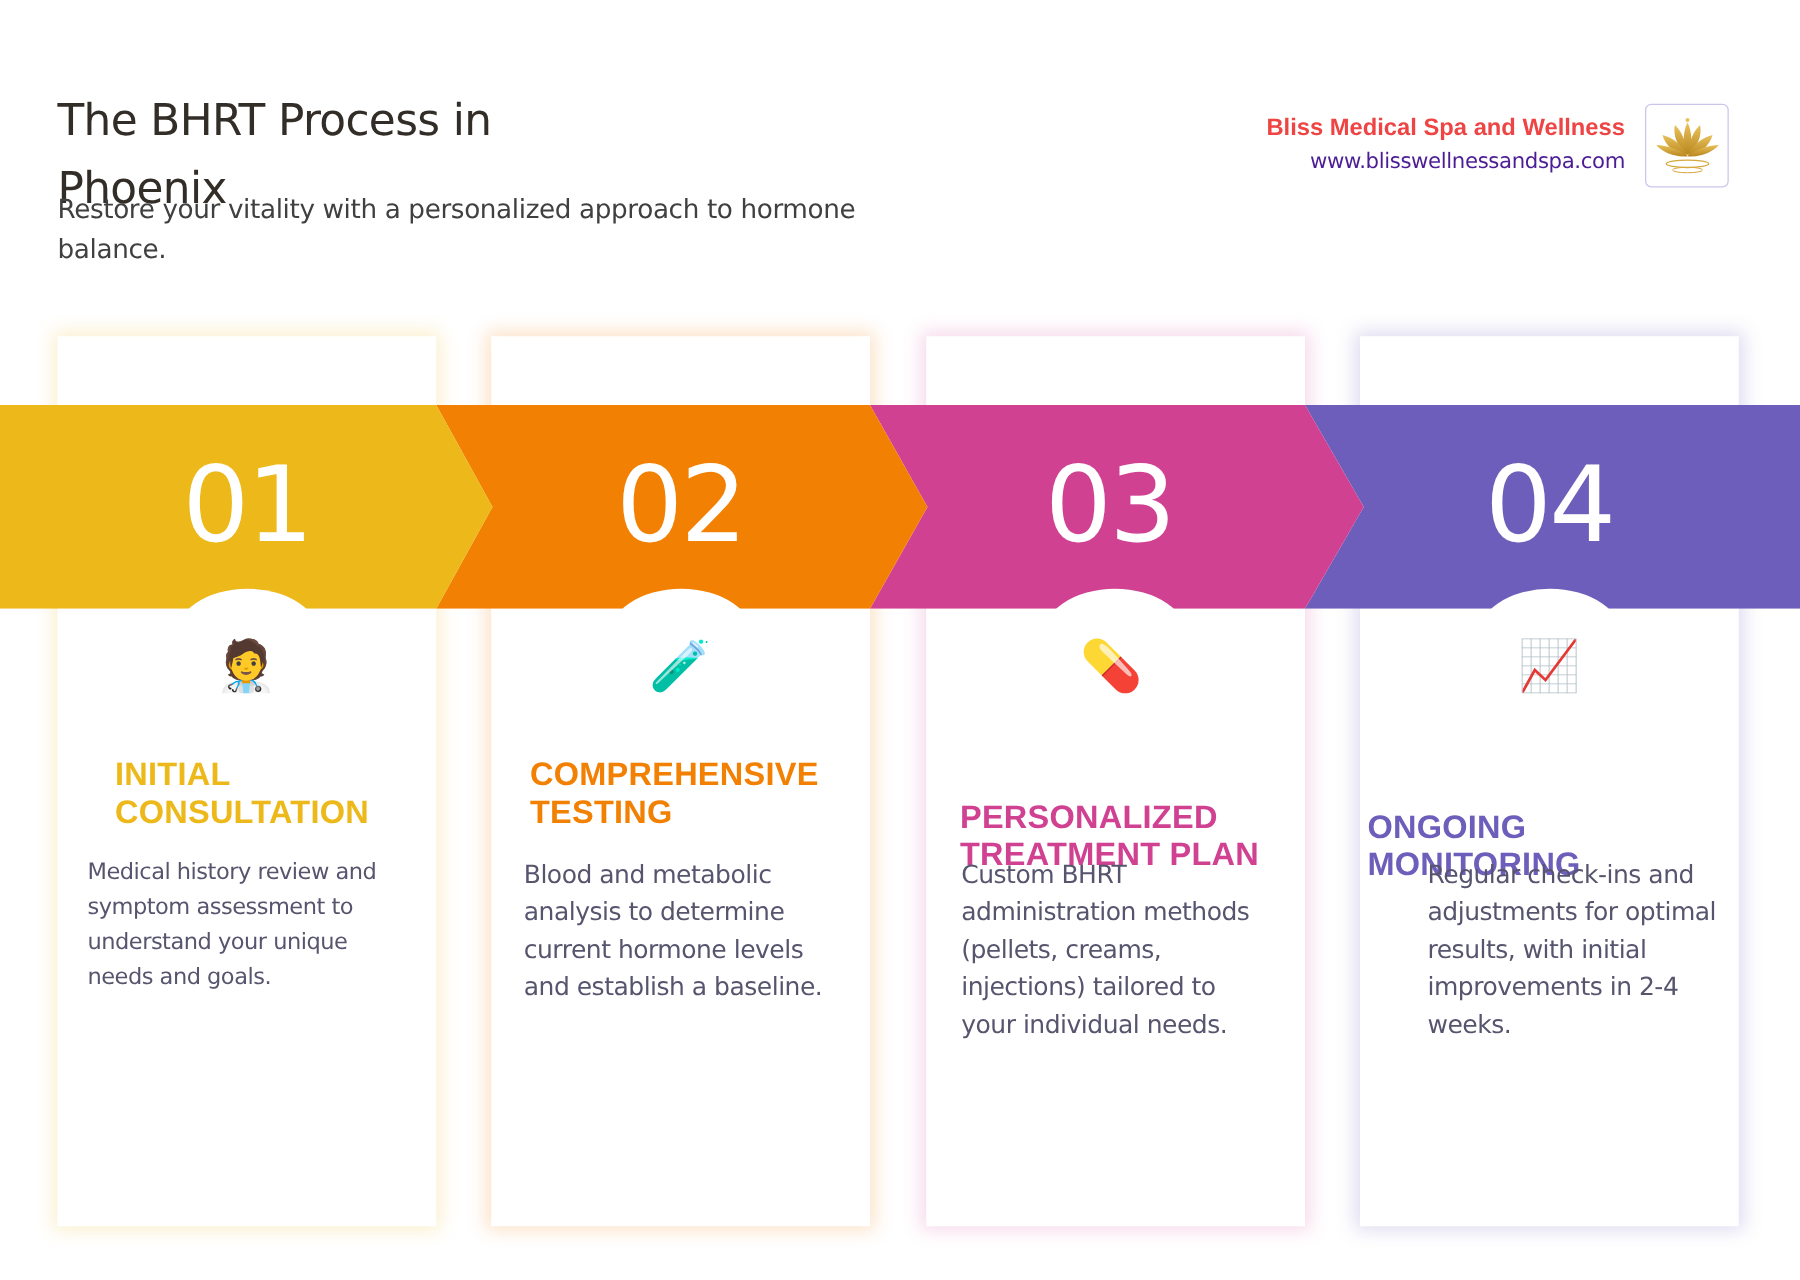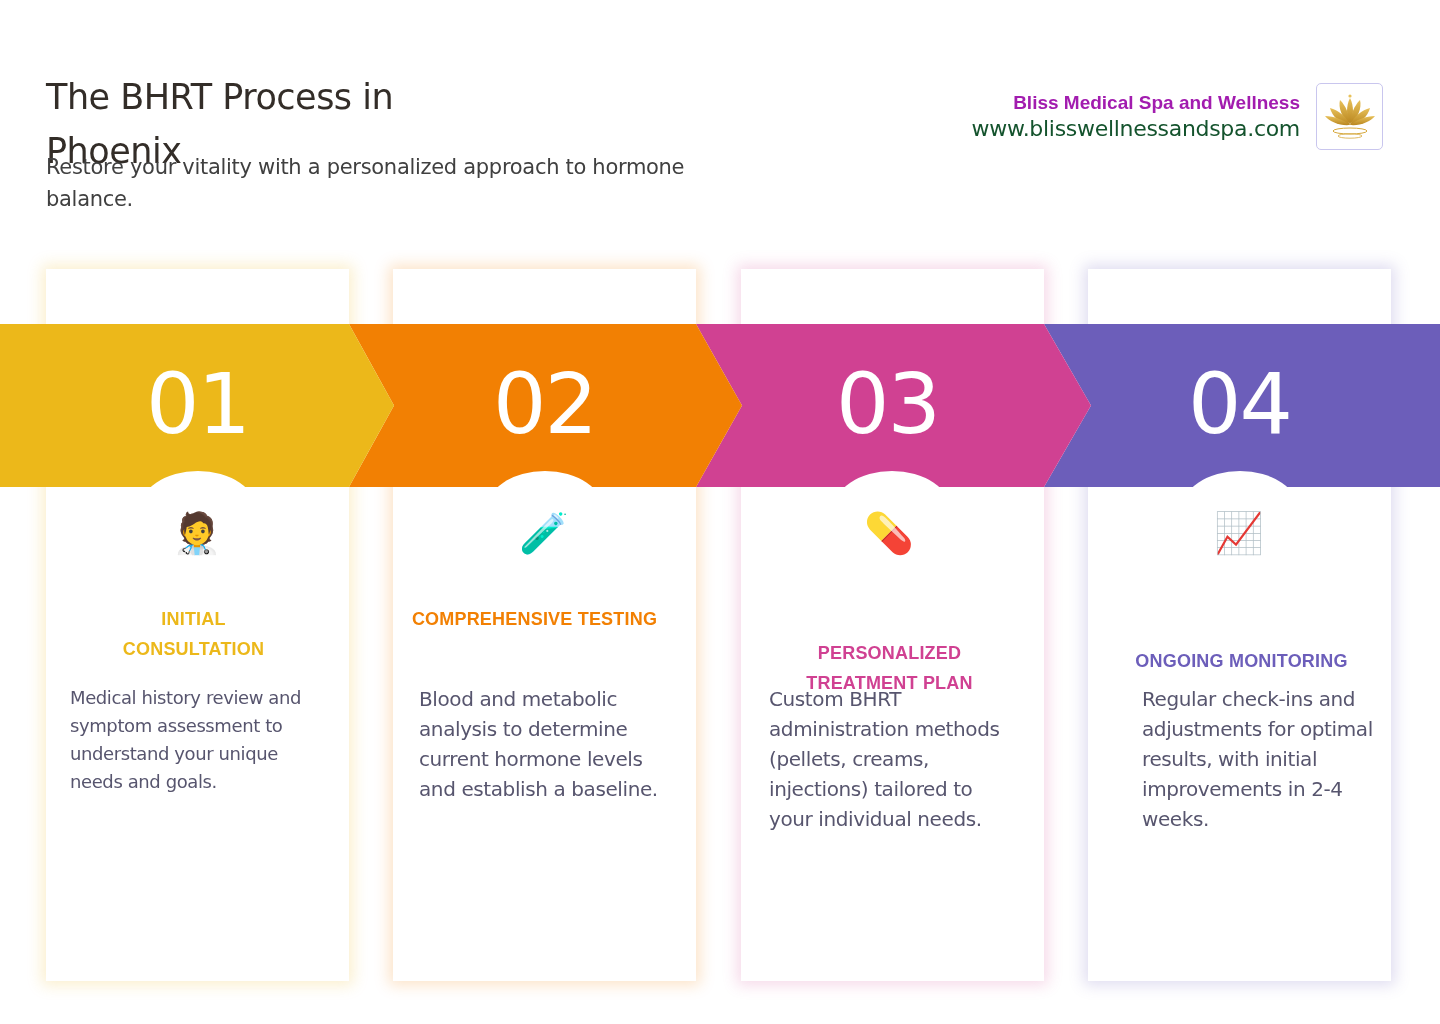--- a/index.html
+++ b/index.html
@@ -11,22 +11,22 @@
     font-size: 35px; line-height: 54px; font-weight: 400; color: #332d28;
     font-family: "DejaVu Sans", sans-serif; letter-spacing: -0.5px; margin-top: 34px;
   }
   .header-subtitle {
     position: absolute; left: 46px; top: 151px; width: 660px;
     font-size: 21px; line-height: 32px; color: #404040;
     font-family: "DejaVu Sans", sans-serif; letter-spacing: -0.3px;
   }
 
   .brand { position: absolute; right: 140px; top: 90px; text-align: right; }
-  .brand-name { font-size: 19px; font-weight: 700; color: #a21caf; line-height: 26px; font-family: "Liberation Sans", sans-serif; text-align: right; }
-  .brand-url { font-size: 22px; color: #14532d; line-height: 26px; font-family: "DejaVu Sans", sans-serif; letter-spacing: -0.3px; }
+  .brand-name { font-size: 19px; font-weight: 700; color: #ef4444; line-height: 26px; font-family: "Liberation Sans", sans-serif; text-align: right; }
+  .brand-url { font-size: 17px; color: #4c1d95; line-height: 26px; font-family: "DejaVu Sans", sans-serif; letter-spacing: -0.3px; }
   .brand-logo {
     position: absolute; left: 1316px; top: 83px; width: 67px; height: 67px;
     border: 1px solid #c9c6ee; border-radius: 5px; background: #ffffff;
     display: flex; align-items: center; justify-content: center;
   }
 
   .card {
     position: absolute; top: 269px; width: 303px; height: 712px; background: #ffffff;
   }
   .card-1 { left: 46px;  box-shadow: 0 0 14px 4px rgba(236,184,26,0.22); }
@@ -47,22 +47,22 @@
     position: absolute; top: 471px; width: 118px; height: 60px;
     background: #ffffff; border-radius: 59px 59px 0 0 / 40px 40px 0 0;
   }
 
   .step-icon {
     position: absolute; top: 506px; width: 303px; text-align: center;
     font-size: 40px; line-height: 54px;
   }
 
   .step-title {
-    position: absolute; width: 303px; text-align: center;
-    font-size: 18px; line-height: 30px; font-weight: 700; text-transform: uppercase;
+    position: absolute; width: 303px; text-align: left;
+    font-size: 26px; line-height: 30px; font-weight: 700; text-transform: uppercase;
     font-family: "Liberation Sans", sans-serif; letter-spacing: 0.2px;
   }
   .step-desc {
     position: absolute; font-size: 20px; line-height: 30px; color: #57556e;
     font-family: "DejaVu Sans", sans-serif; letter-spacing: -0.4px;
   }
 </style>
 </head>
 <body>
 
@@ -117,20 +117,20 @@
 <div class="bump" style="left:486px"></div>
 <div class="bump" style="left:833px"></div>
 <div class="bump" style="left:1181px"></div>
 
 <div class="step-icon" style="left:46px">🧑‍⚕️</div>
 <div class="step-icon" style="left:393px">🧪</div>
 <div class="step-icon" style="left:738px">💊</div>
 <div class="step-icon" style="left:1088px">📈</div>
 
 <div class="step-title" style="left:42px; top:604px; width:303px; padding:0 50px; color:#ECB81A">INITIAL CONSULTATION</div>
-<div class="step-title" style="left:383px; top:604px; width:303px; padding:0 20px; color:#F28003">COMPREHENSIVE TESTING</div>
+<div class="step-title" style="left:404px; top:604px; width:303px; padding:0 20px; color:#F28003">COMPREHENSIVE TESTING</div>
 <div class="step-title" style="left:738px; top:638px; width:303px; padding:0 30px; color:#D04192">PERSONALIZED TREATMENT PLAN</div>
 <div class="step-title" style="left:1090px; top:646px; width:303px; padding:0 4px; color:#6C5EBA">ONGOING MONITORING</div>
 
 <p class="step-desc" style="left:70px; top:684px; width:250px; font-size:18px; line-height:28px;">Medical history review and symptom assessment to understand your unique needs and goals.</p>
 <p class="step-desc" style="left:419px; top:684px; width:260px;">Blood and metabolic analysis to determine current hormone levels and establish a baseline.</p>
 <p class="step-desc" style="left:769px; top:684px; width:250px;">Custom BHRT administration methods (pellets, creams, injections) tailored to your individual needs.</p>
 <p class="step-desc" style="left:1118px; top:684px; width:250px;margin-left:24px;">Regular check-ins and adjustments for optimal results, with initial improvements in 2-4 weeks.</p>
 
 </body></html>

